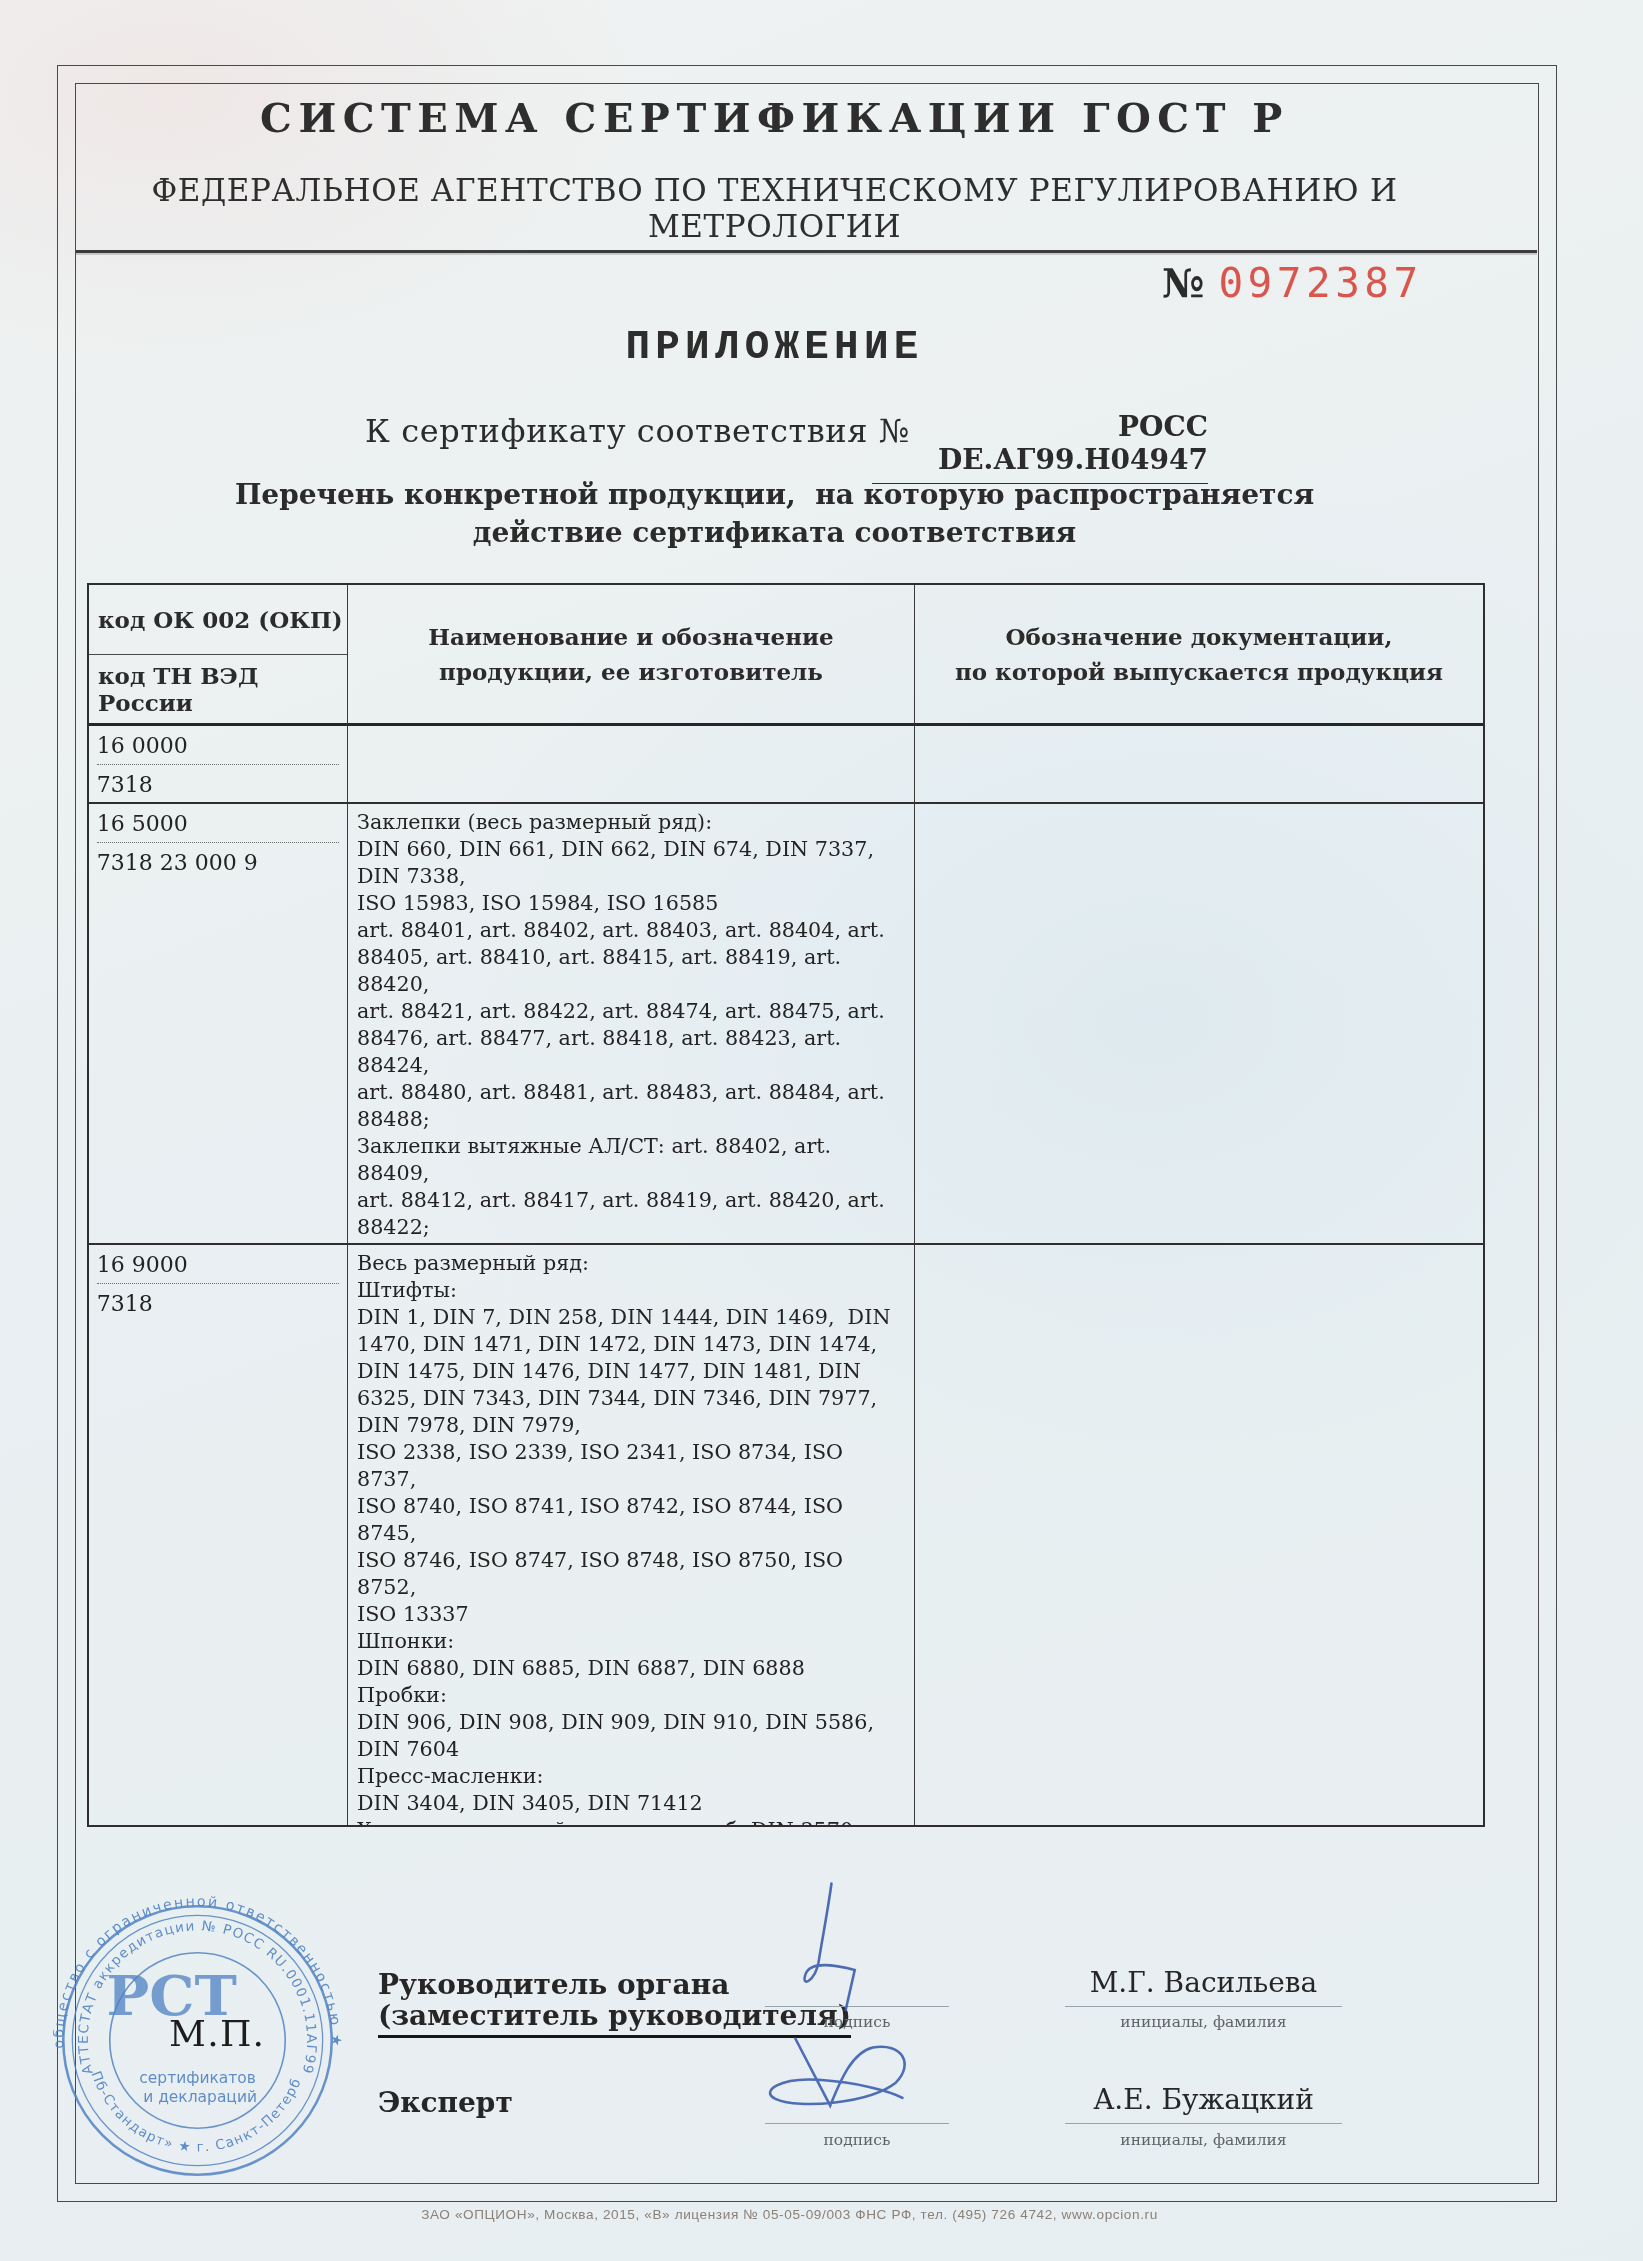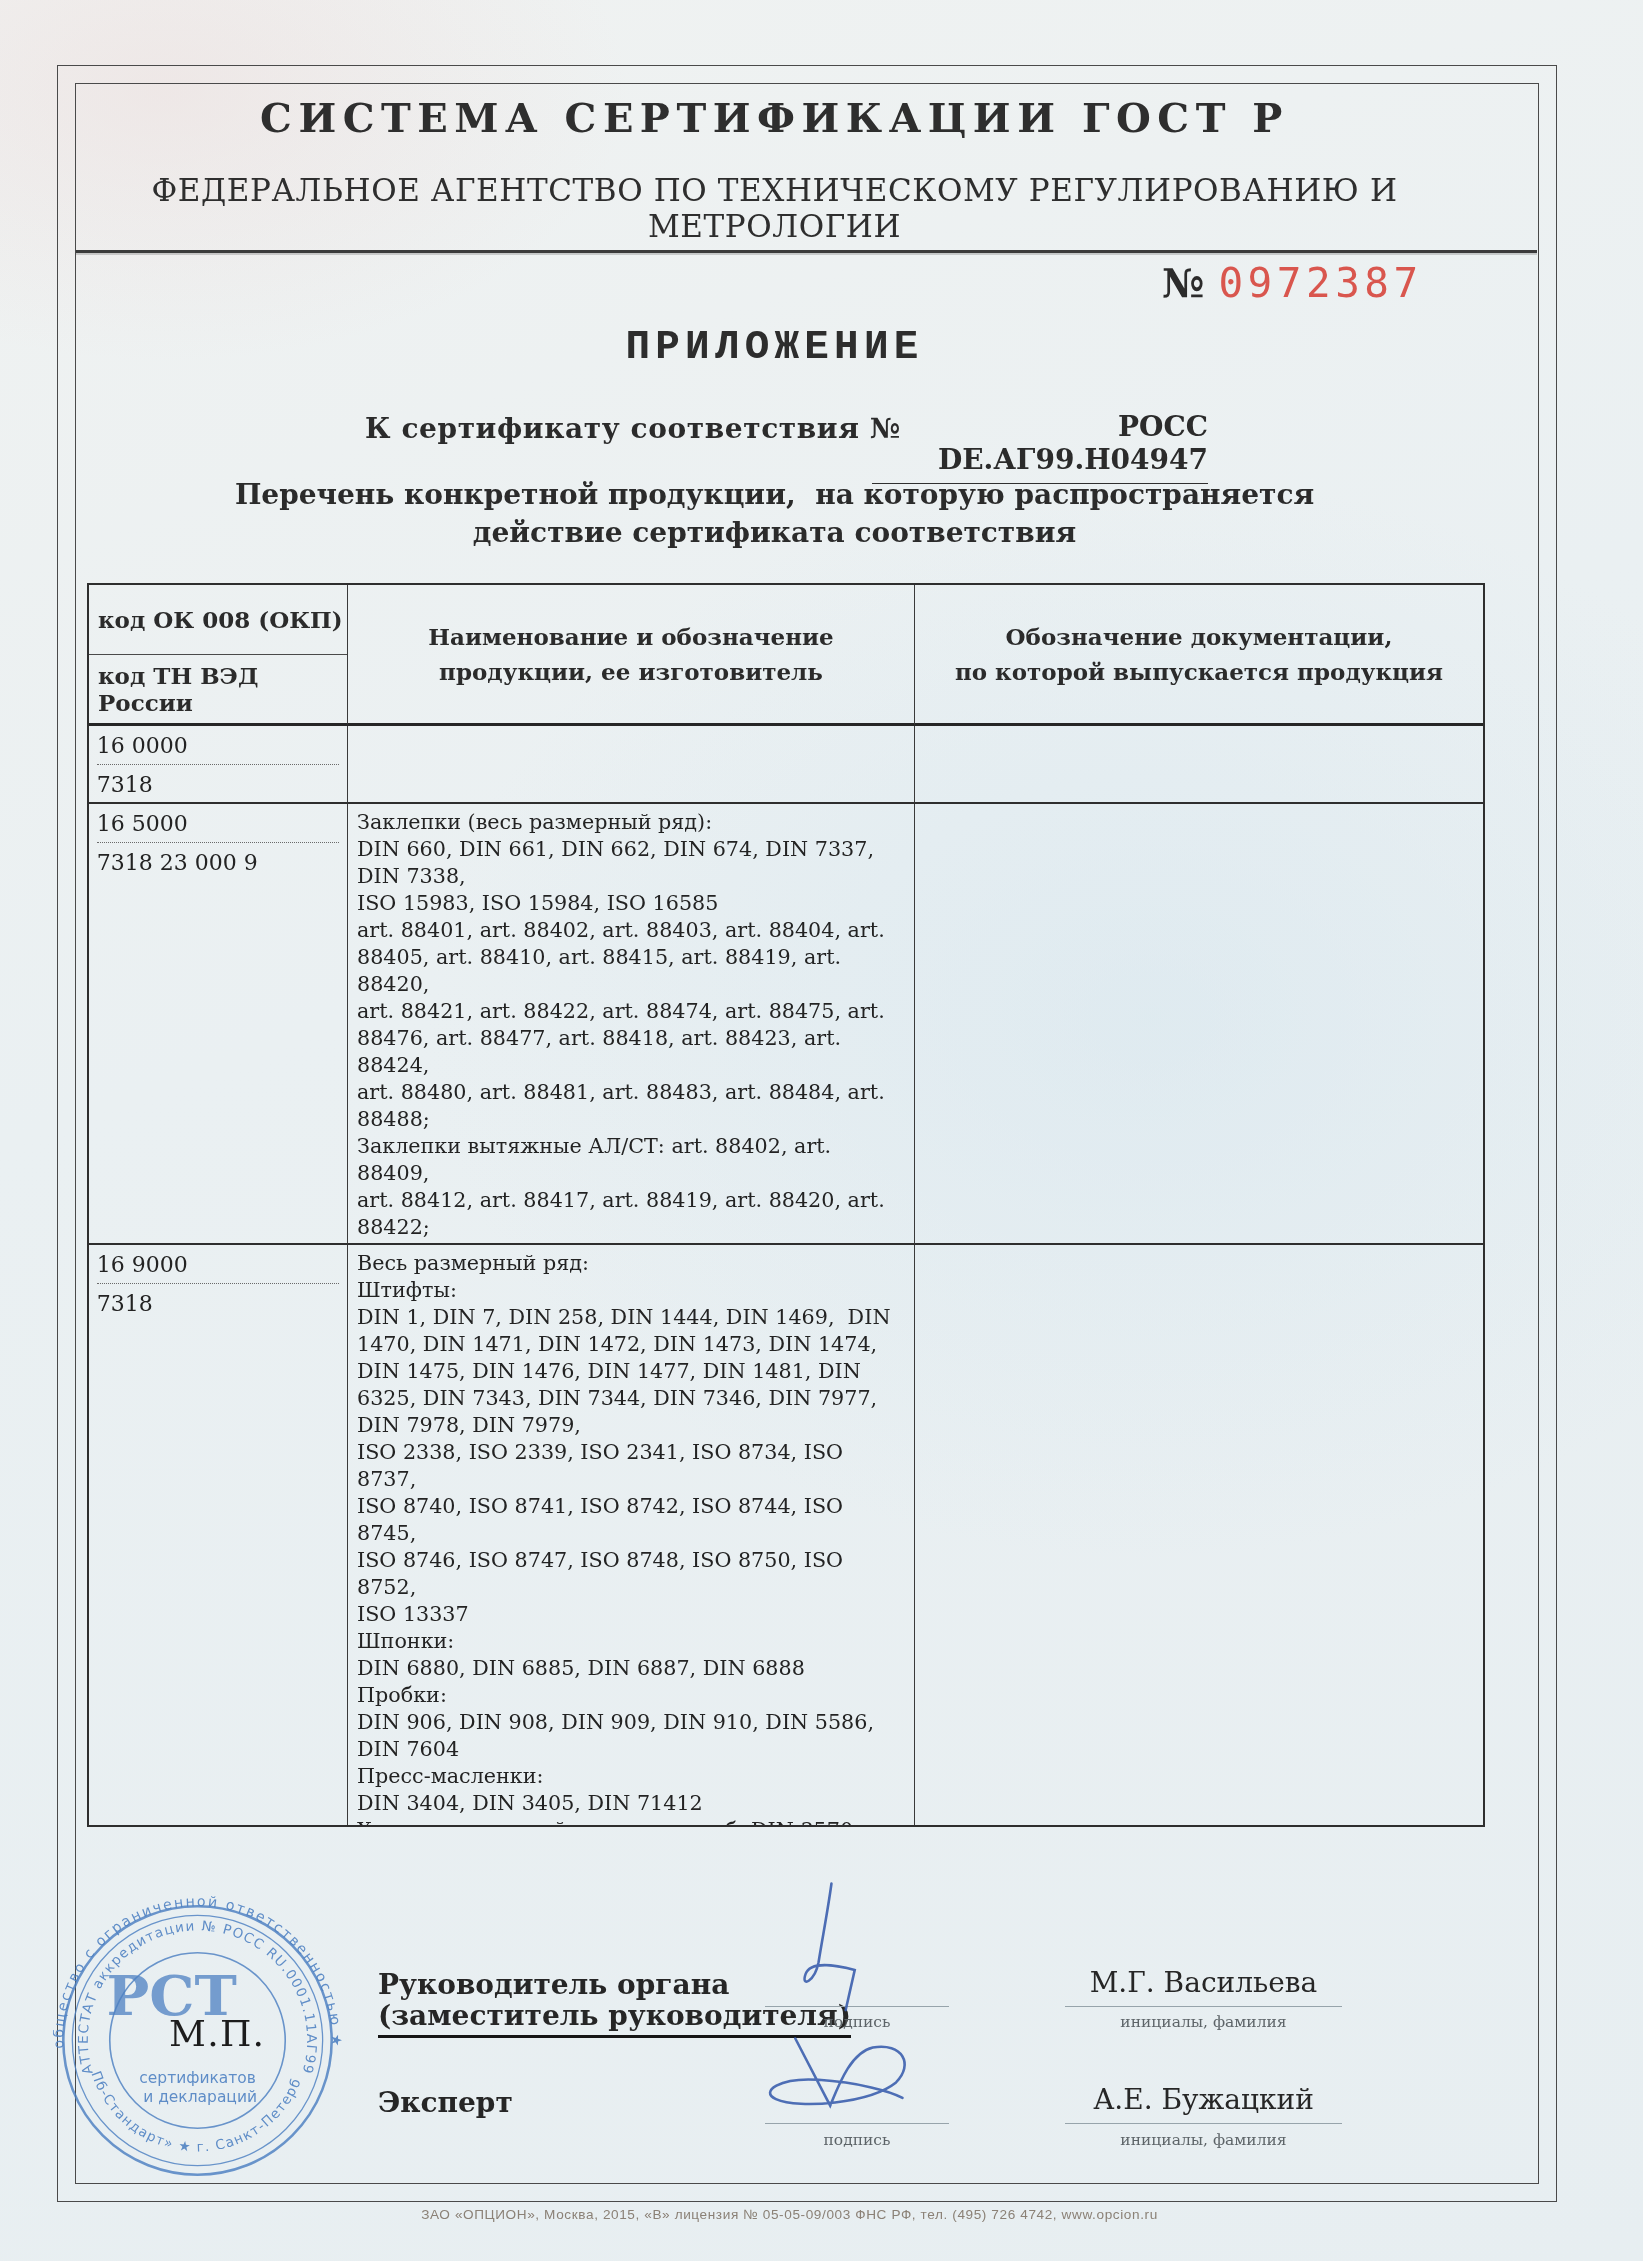--- a/index.html
+++ b/index.html
@@ -19,21 +19,21 @@
     box-shadow:0 1.9px 0 rgba(120,120,120,.35);}
   .centerband{position:absolute; left:39px; width:1471px; text-align:center;}
   .sys-title{top:94px; font-size:40px; font-weight:700; letter-spacing:6.5px; color:#2e2e2e;}
   .agency{top:172px; font-size:31px; font-weight:400; letter-spacing:0.6px; color:#2e2e2e;}
   .numline{position:absolute; left:1162px; top:259px; display:flex; align-items:baseline;}
   .num-sign{font-size:39px; font-weight:700; color:#2b2b2b; margin-right:14px;}
   .num-value{font-family:"DejaVu Sans Mono","Liberation Mono",monospace; font-size:41px;
     color:#d9564e; letter-spacing:4.5px;}
   .doc-title{top:324px; font-size:41px; font-weight:700; letter-spacing:5.2px; color:#2d2d2d;font-family:Liberation Mono, monospace;}
   .certline{position:absolute; left:365px; top:412px; display:flex; align-items:baseline;}
-  .certline .lbl{font-size:28px; font-weight:700; color:#2b2b2b; letter-spacing:0.6px;}
+  .certline .lbl{font-size:32px; font-weight:400; color:#2b2b2b; letter-spacing:0.6px;}
   .cert-value{position:absolute; left:872px; top:410px; width:336px; text-align:right;
     font-size:28px; font-weight:700; color:#2b2b2b; border-bottom:1.9px solid #2f2f2f; padding-bottom:6.5px;}
   .subtitle1{top:478px; font-size:28px; font-weight:700; white-space:pre-wrap; color:#2b2b2b;}
   .subtitle2{top:516px; font-size:28px; font-weight:700; color:#2b2b2b;}
 
   .tbl{position:absolute; left:87px; top:583px; width:1398px; height:1244px;
     box-sizing:border-box; border:2.6px solid #2e2e2e; display:grid;
     grid-template-columns:259px 567px 1fr; grid-template-rows:141px 78px 441px 1fr;
     background:transparent;}
   .cell{box-sizing:border-box; border-right:1.3px solid #3a3a3a; border-bottom:2.6px solid #2e2e2e; overflow:hidden;}
@@ -87,21 +87,21 @@
     <span class="lbl">К сертификату соответствия №</span>
   </div>
   <div class="cert-value">РОСС DE.АГ99.Н04947</div>
 
   <div class="centerband subtitle1">Перечень конкретной продукции,  на которую распространяется</div>
   <div class="centerband subtitle2">действие сертификата соответствия</div>
 
   <div class="tbl">
 
     <div class="cell hd h-codes">
-      <div class="half top">код ОК 008 (ОКП)</div>
+      <div class="half top">код ОК 002 (ОКП)</div>
       <div class="half">код ТН ВЭД России</div>
     </div>
     <div class="cell hd h-center">Наименование и обозначение
 продукции, ее изготовитель</div>
     <div class="cell hd h-center lastcol">Обозначение документации,
 по которой выпускается продукция</div>
 
     <div class="cell codecell">
       <div class="ctop">16 0000</div>
       <div class="cbot">7318</div>

